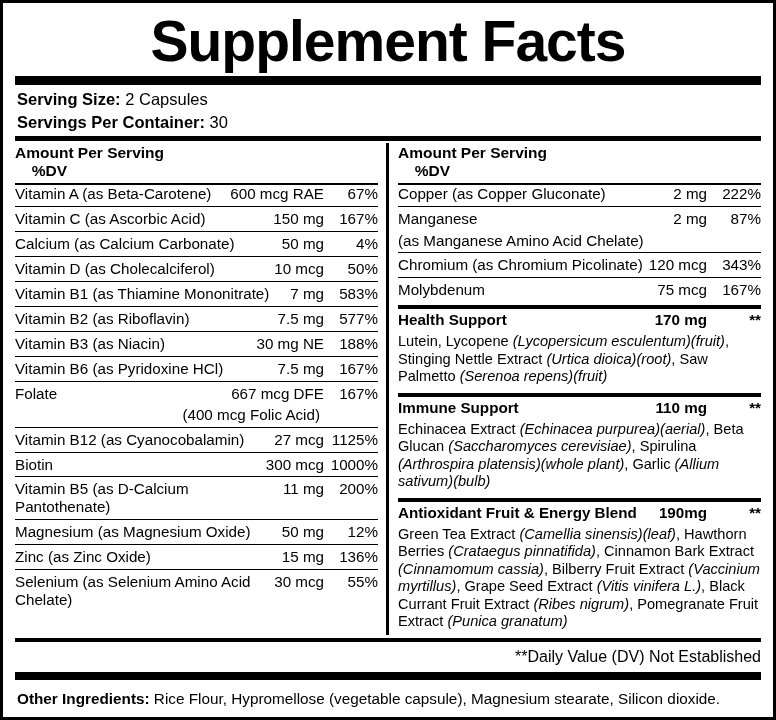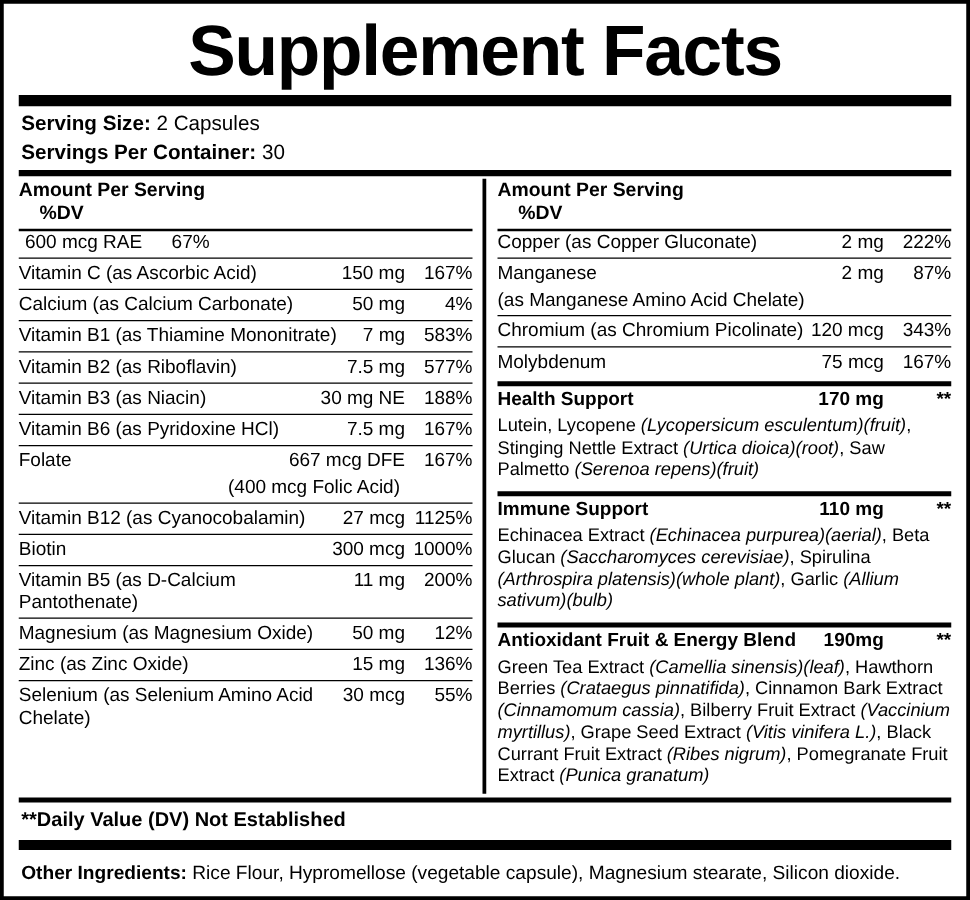--- a/index.html
+++ b/index.html
@@ -110,22 +110,23 @@
     padding: 0 58px 3px 0;
   }
   .blend-desc {
     font-size: 14.6px;
     line-height: 1.2;
     padding: 1px 0 4px 0;
   }
   .blend-desc i { font-style: italic; }
   .footnote {
     font-size: 16px;
-    font-weight: bold;
+    font-weight: normal;
     padding: 4px 0 4px 2px;
+    text-align: right;
   }
   .other {
     font-size: 15.3px;
     line-height: 1.25;
     padding: 5px 2px 0 2px;
   }
   .other b { font-weight: bold; }
 </style>
 </head>
 <body>
@@ -150,32 +151,38 @@
   <div class="cols">
 
     <div class="col left">
       <div class="hdr">
         <span class="aps">Amount Per Serving</span>
         <span class="dv">%DV</span>
       </div>
       <div class="rule-thin"></div>
 
       <div class="row noline">
+        <span class="nm">Vitamin A (as Beta-Carotene)</span>
         <span class="amt">600 mcg RAE</span>
         <span class="dv">67%</span>
       </div>
       <div class="row">
         <span class="nm">Vitamin C (as Ascorbic Acid)</span>
         <span class="amt">150 mg</span>
         <span class="dv">167%</span>
       </div>
       <div class="row">
         <span class="nm">Calcium (as Calcium Carbonate)</span>
         <span class="amt">50 mg</span>
         <span class="dv">4%</span>
+      </div>
+      <div class="row">
+        <span class="nm">Vitamin D (as Cholecalciferol)</span>
+        <span class="amt">10 mcg</span>
+        <span class="dv">50%</span>
       </div>
       <div class="row">
         <span class="nm">Vitamin B1 (as Thiamine Mononitrate)</span>
         <span class="amt">7 mg</span>
         <span class="dv">583%</span>
       </div>
       <div class="row">
         <span class="nm">Vitamin B2 (as Riboflavin)</span>
         <span class="amt">7.5 mg</span>
         <span class="dv">577%</span>

